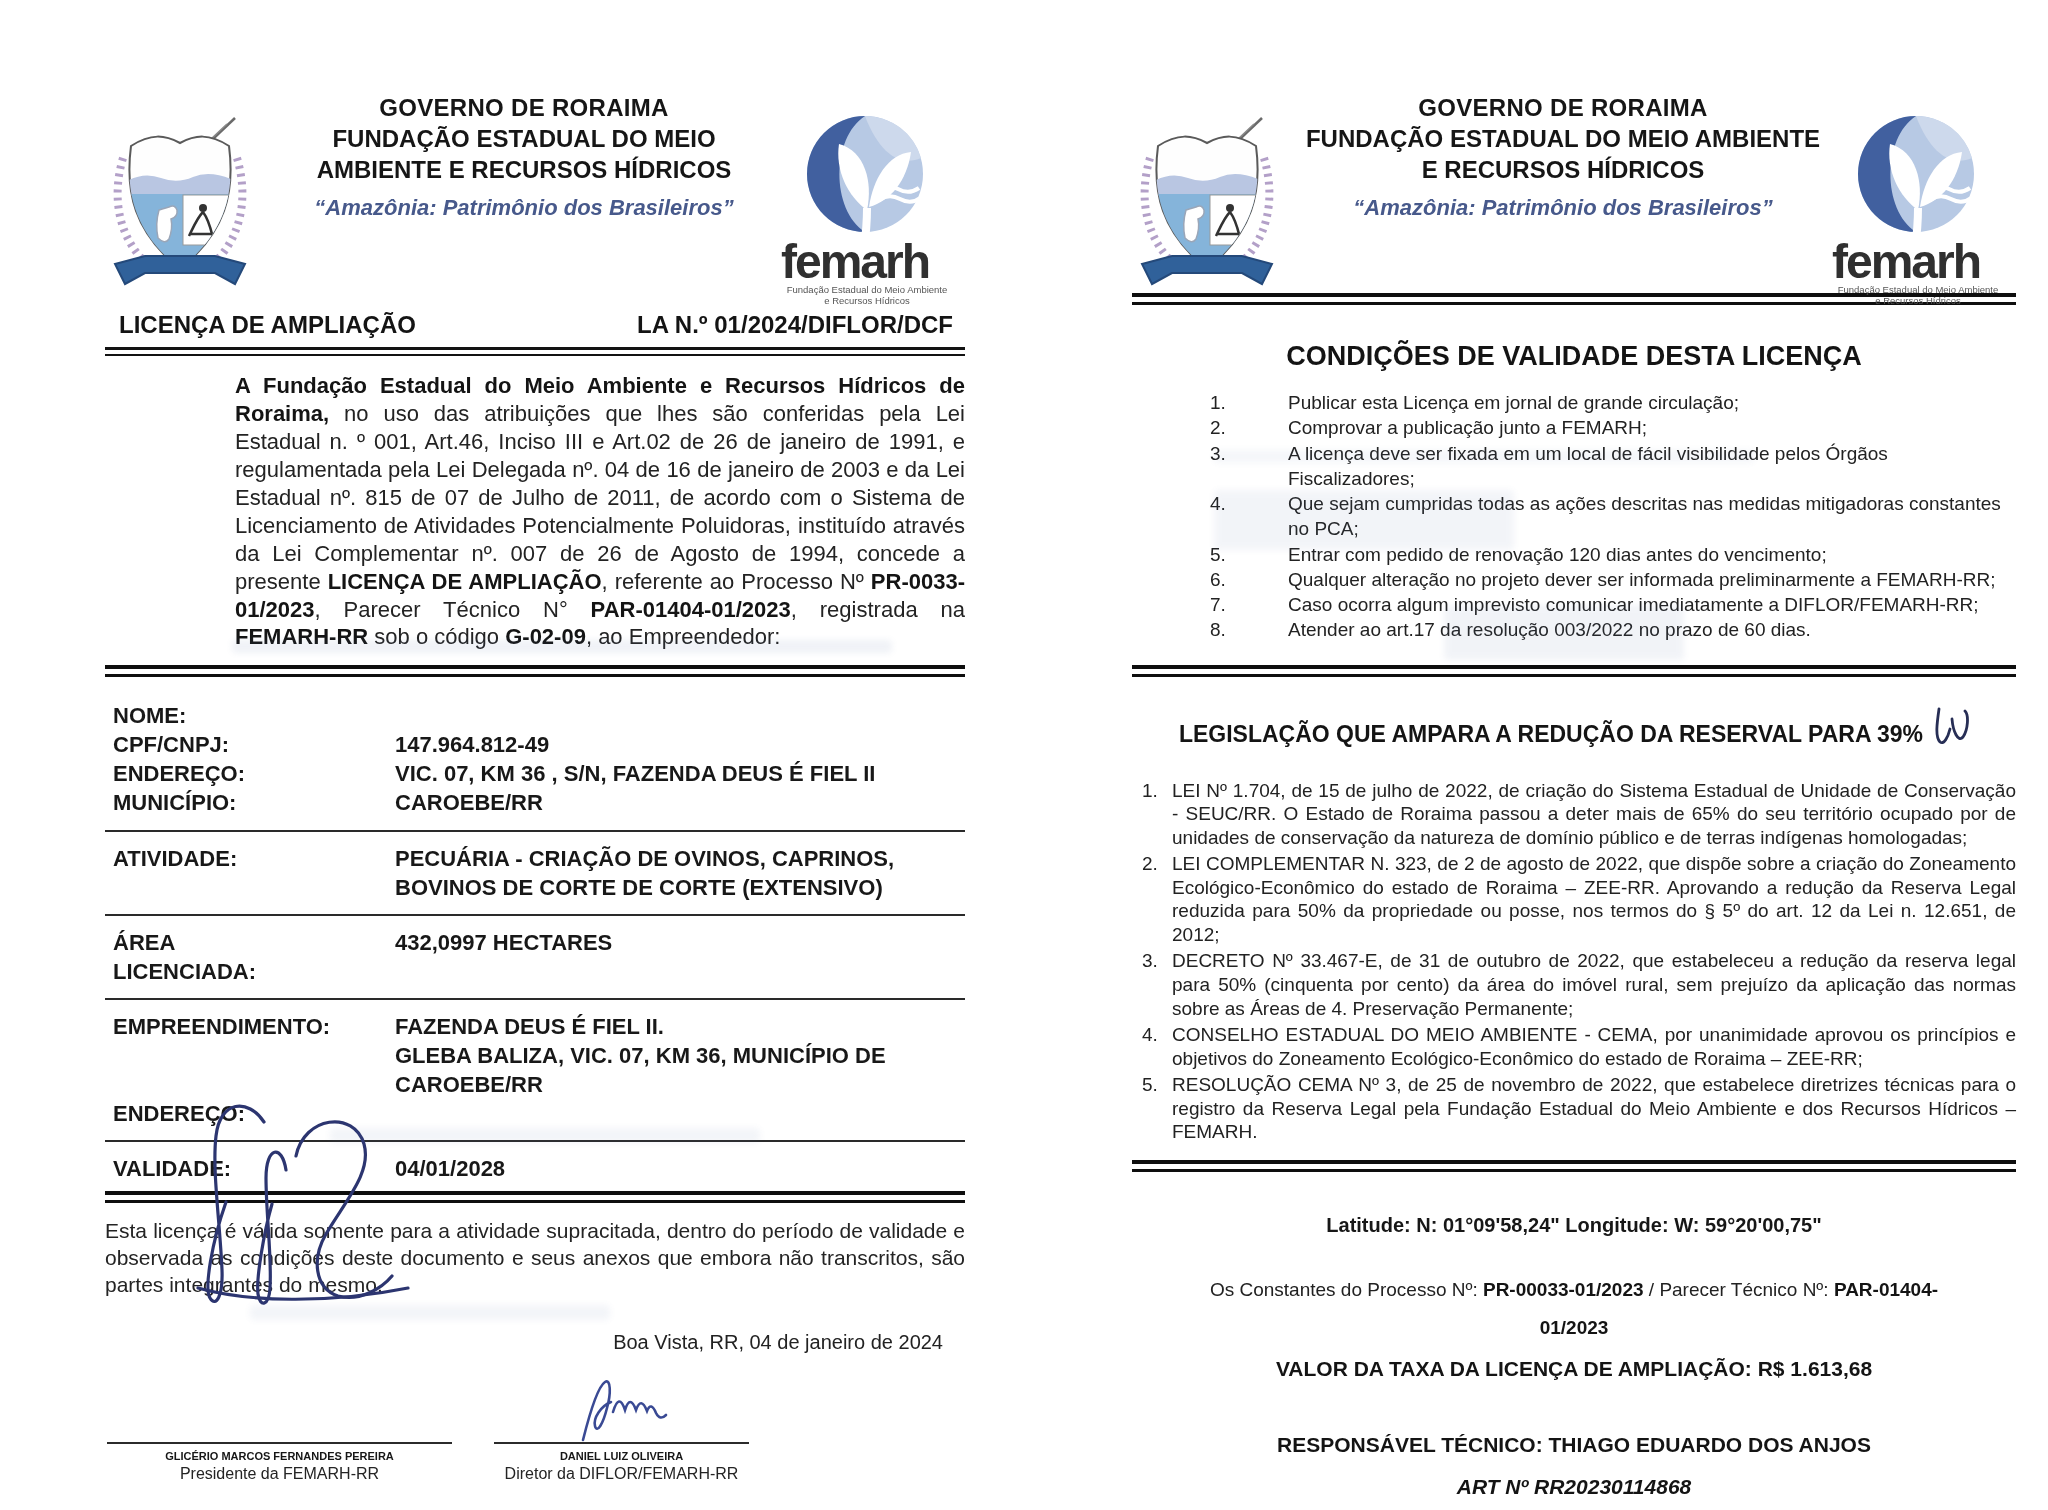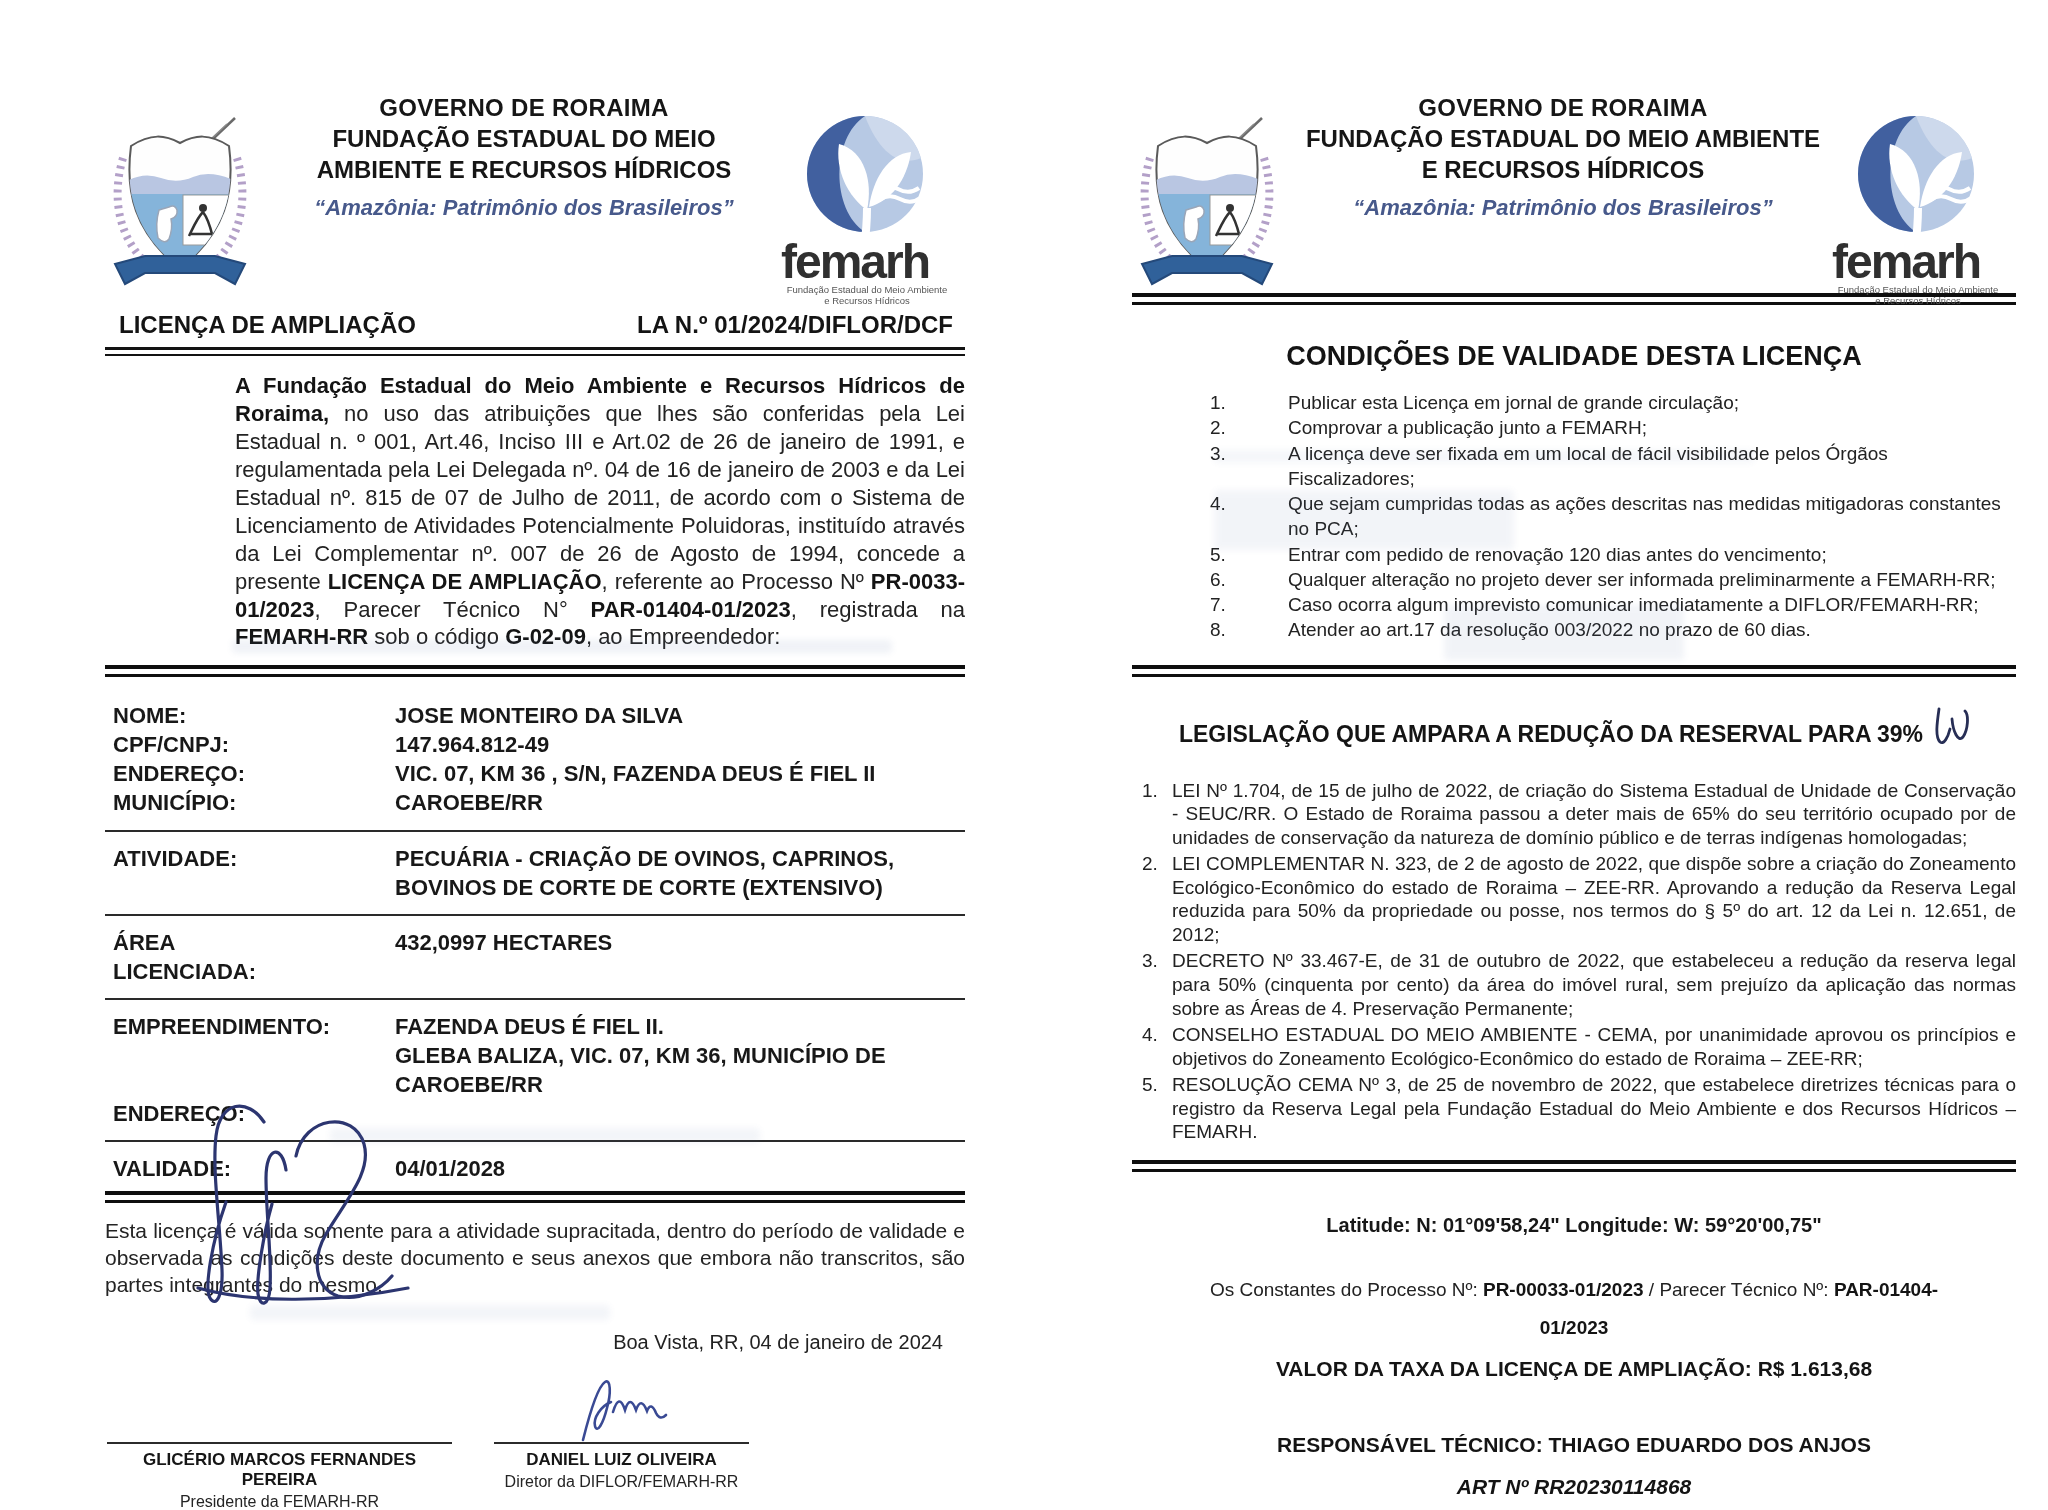--- a/index.html
+++ b/index.html
@@ -41,21 +41,21 @@
   .fvalue{flex:1;}
   .gap-sm{height:8px;} .gap-md{height:14px;}
   .sep{margin:12px 0;}
   .validity-note{margin-top:14px;font-size:21px;line-height:1.3;text-align:justify;color:#242424;}
   .date-line{margin-top:32px;text-align:right;padding-right:22px;font-size:20px;color:#222;}
   .sig-row{display:flex;margin-top:88px;margin-left:2px;gap:42px;}
   .sig-col{text-align:center;position:relative;}
   .sig-col.c1{width:345px;}
   .sig-col.c2{width:255px;}
   .sig-line{border-top:2px solid #2b2b2b;margin-bottom:6px;}
-  .sig-name{font-size:17px;font-weight:bold;color:#161616;}
+  .sig-name{font-size:11px;font-weight:bold;color:#161616;}
   .sig-role{font-size:16px;margin-top:3px;color:#242424;}
 
   
   .big-signature{position:absolute;left:168px;top:1092px;pointer-events:none;}
   .small-signature{position:absolute;left:50%;transform:translateX(-46%);top:-74px;pointer-events:none;}
 
   
   .cond-title{margin-top:36px;text-align:center;font-size:27px;font-weight:bold;color:#141414;}
   .cond-list{margin-top:18px;font-size:19px;color:#222;}
   .cond-item{display:flex;line-height:1.33;}
@@ -136,21 +136,20 @@
     <div class="rule-double"></div>
 
     <div class="intro-par"><span class="b">A Fundação Estadual do Meio Ambiente e Recursos Hídricos de Roraima,</span><span> no uso das atribuições que lhes são conferidas pela Lei Estadual n. º 001, Art.46, Inciso III e Art.02 de 26 de janeiro de 1991, e regulamentada pela Lei Delegada nº. 04 de 16 de janeiro de 2003 e da Lei Estadual nº. 815 de 07 de Julho de 2011, de acordo com o Sistema de Licenciamento de Atividades Potencialmente Poluidoras, instituído através da Lei Complementar nº. 007 de 26 de Agosto de 1994, concede a presente </span><span class="b">LICENÇA DE AMPLIAÇÃO</span><span>, referente ao Processo Nº </span><span class="b">PR-0033-01/2023</span><span>, Parecer Técnico N° </span><span class="b">PAR-01404-01/2023</span><span>, registrada na </span><span class="b">FEMARH-RR</span><span> sob o código </span><span class="b">G-02-09</span><span>, ao Empreendedor:</span></div>
 
     <div class="rule-heavy"></div>
 
     <div class="fields-block">
       <div class="gap-md"></div>
       <div class="frow">
         <span class="flabel">NOME:</span>
-        <span class="fvalue">JOSE MONTEIRO DA SILVA</span>
       </div>
       <div class="frow">
         <span class="flabel">CPF/CNPJ:</span>
         <span class="fvalue">147.964.812-49</span>
       </div>
       <div class="frow">
         <span class="flabel">ENDEREÇO:</span>
         <span class="fvalue">VIC. 07, KM 36 , S/N, FAZENDA DEUS É FIEL II</span>
       </div>
       <div class="frow">

